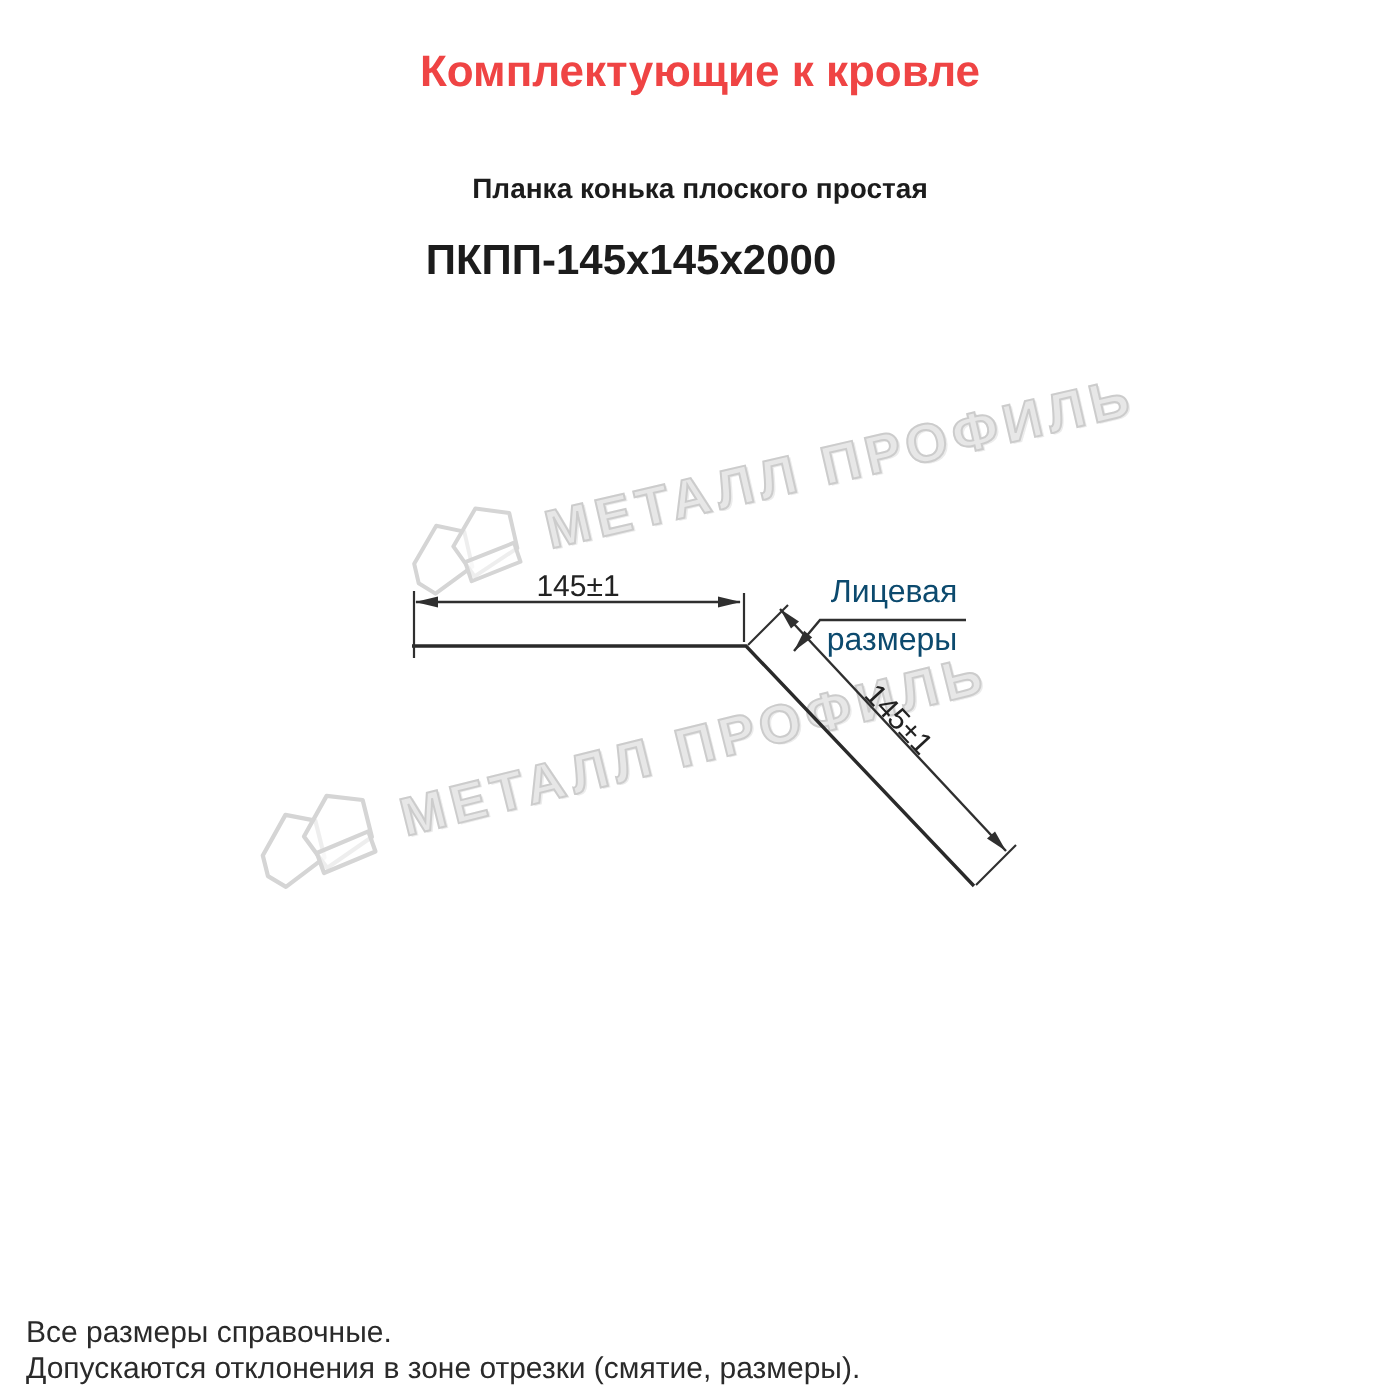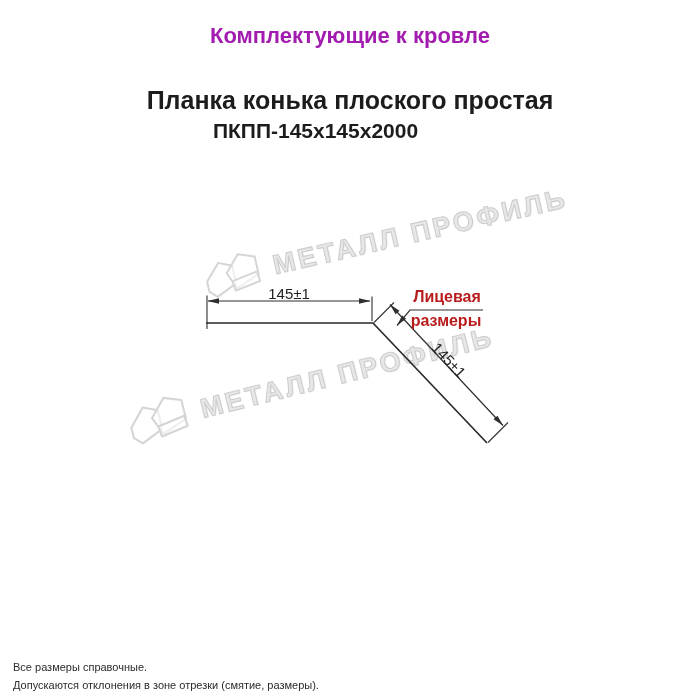--- a/index.html
+++ b/index.html
@@ -8,25 +8,25 @@
     width:700px;height:700px;
     background:#ffffff;
     overflow:hidden;
     font-family:"Liberation Sans", sans-serif;
     color:#1a1a1a;
   }
   .abs{position:absolute;}
   
   .page-title{
     top:24px;left:0;width:700px;text-align:center;
-    font-size:22px;font-weight:bold;line-height:1.1;color:#a21caf;
+    font-size:22px;font-weight:bold;line-height:1.1;color:#ef4444;
   }
   .product-name{
     top:87px;left:0;width:700px;text-align:center;
-    font-size:25px;font-weight:bold;line-height:1.1;color:#1c1c1c;
+    font-size:14px;font-weight:bold;line-height:1.1;color:#1c1c1c;
   }
   .product-code{
     top:119px;left:0;width:631px;text-align:center;
     font-size:21px;font-weight:bold;line-height:1.1;color:#1c1c1c;
   }
   
   .watermark{
     display:flex;align-items:center;gap:7px;
     transform-origin:left center;
     pointer-events:none;
@@ -40,30 +40,29 @@
   }
   #wm1{left:202px;top:258px;transform:rotate(-13deg);}
   #wm2{left:126px;top:402px;transform:rotate(-14deg);}
   
   .dim-label{
     font-size:15px;color:#222222;line-height:1;white-space:nowrap;
   }
   #dim-h{left:289px;top:286px;transform:translateX(-50%);}
   #dim-d{left:449px;top:360px;transform:translate(-50%,-50%) rotate(47deg);}
   .face-label{
-    font-size:16px;color:#b91c1c;line-height:1;white-space:nowrap;
+    font-size:16px;color:#0c4a6e;line-height:1;white-space:nowrap;
     transform:translateX(-50%);
-    font-weight:bold;
   }
   #face-line1{left:447px;top:289px;}
   #face-line2{left:446px;top:313px;}
   
   .footer{
     left:13px;top:658px;width:600px;
-    font-size:11px;line-height:18px;color:#2a2a2a;
+    font-size:15px;line-height:18px;color:#2a2a2a;
   }
   
   #drawing{left:0;top:0;}
   .pline{stroke:#2a2a2a;stroke-width:1.7;fill:none;}
   .dline{stroke:#2f2f2f;stroke-width:1.2;fill:none;}
   .xline{stroke:#2f2f2f;stroke-width:1.1;fill:none;}
   .arrow{fill:#2f2f2f;stroke:none;}
   .wm-logo{stroke:#d5d5d5;stroke-width:2;fill:rgba(255,255,255,0.6);stroke-linejoin:round;}
 </style>
 </head>

